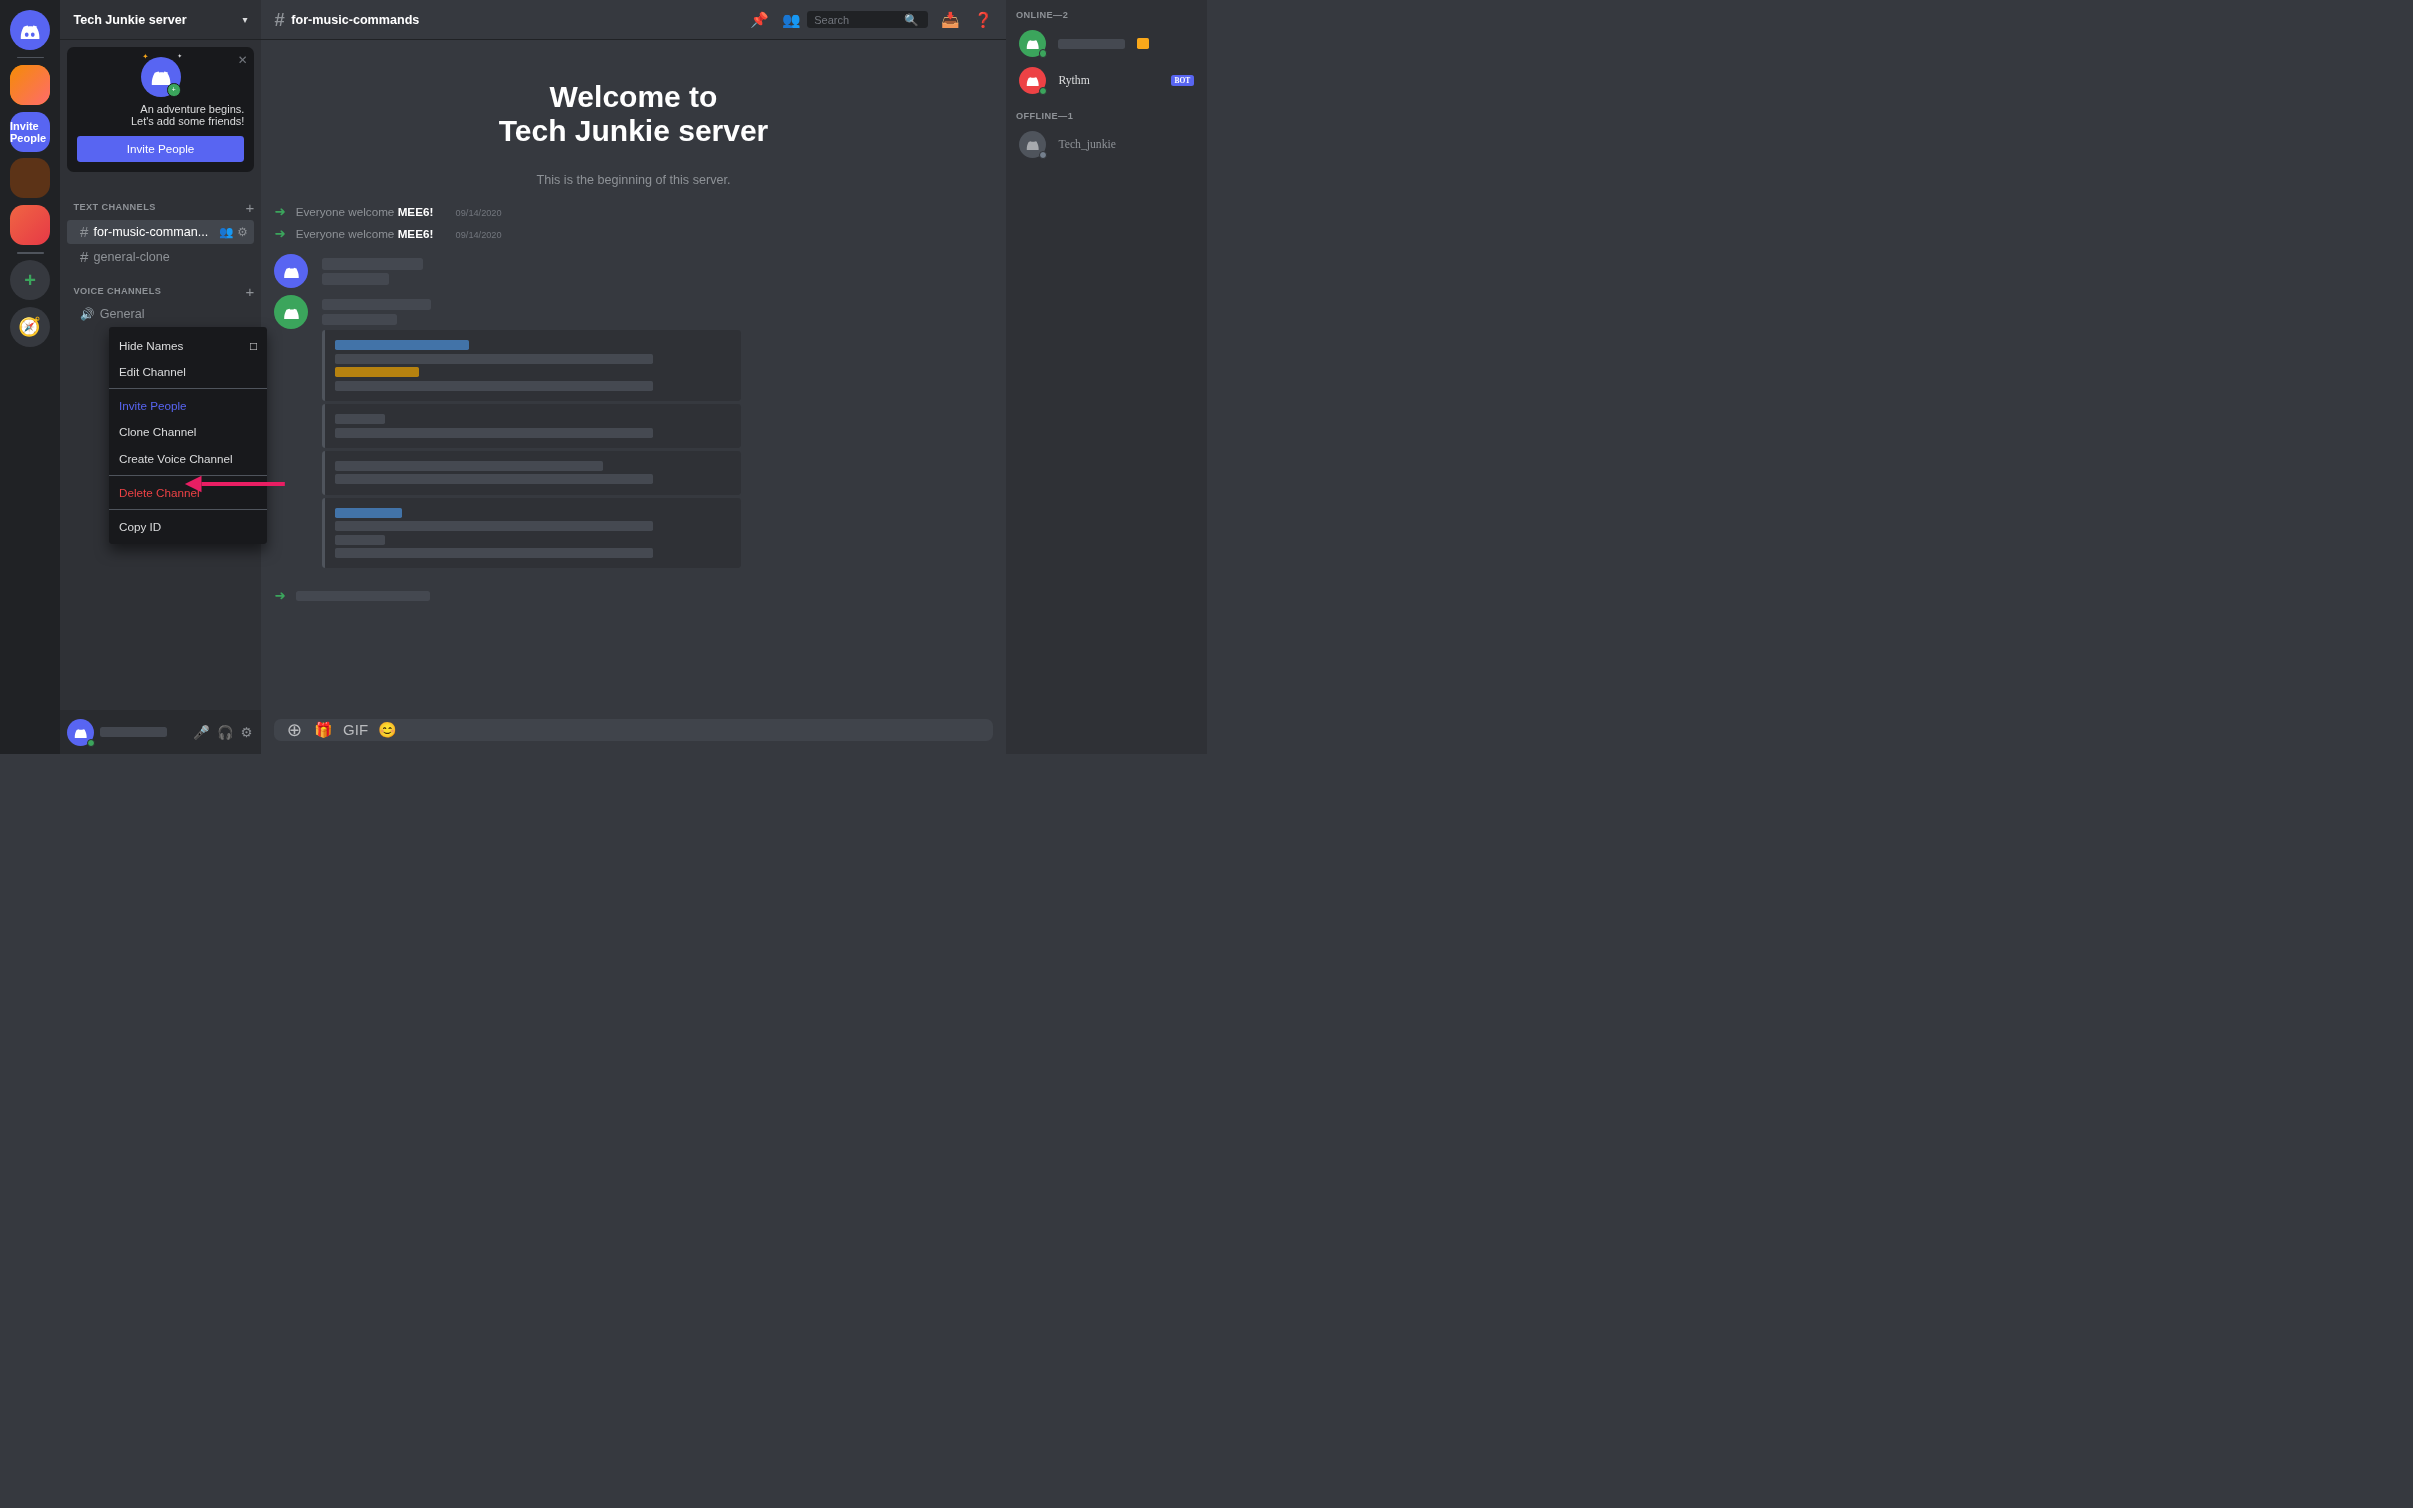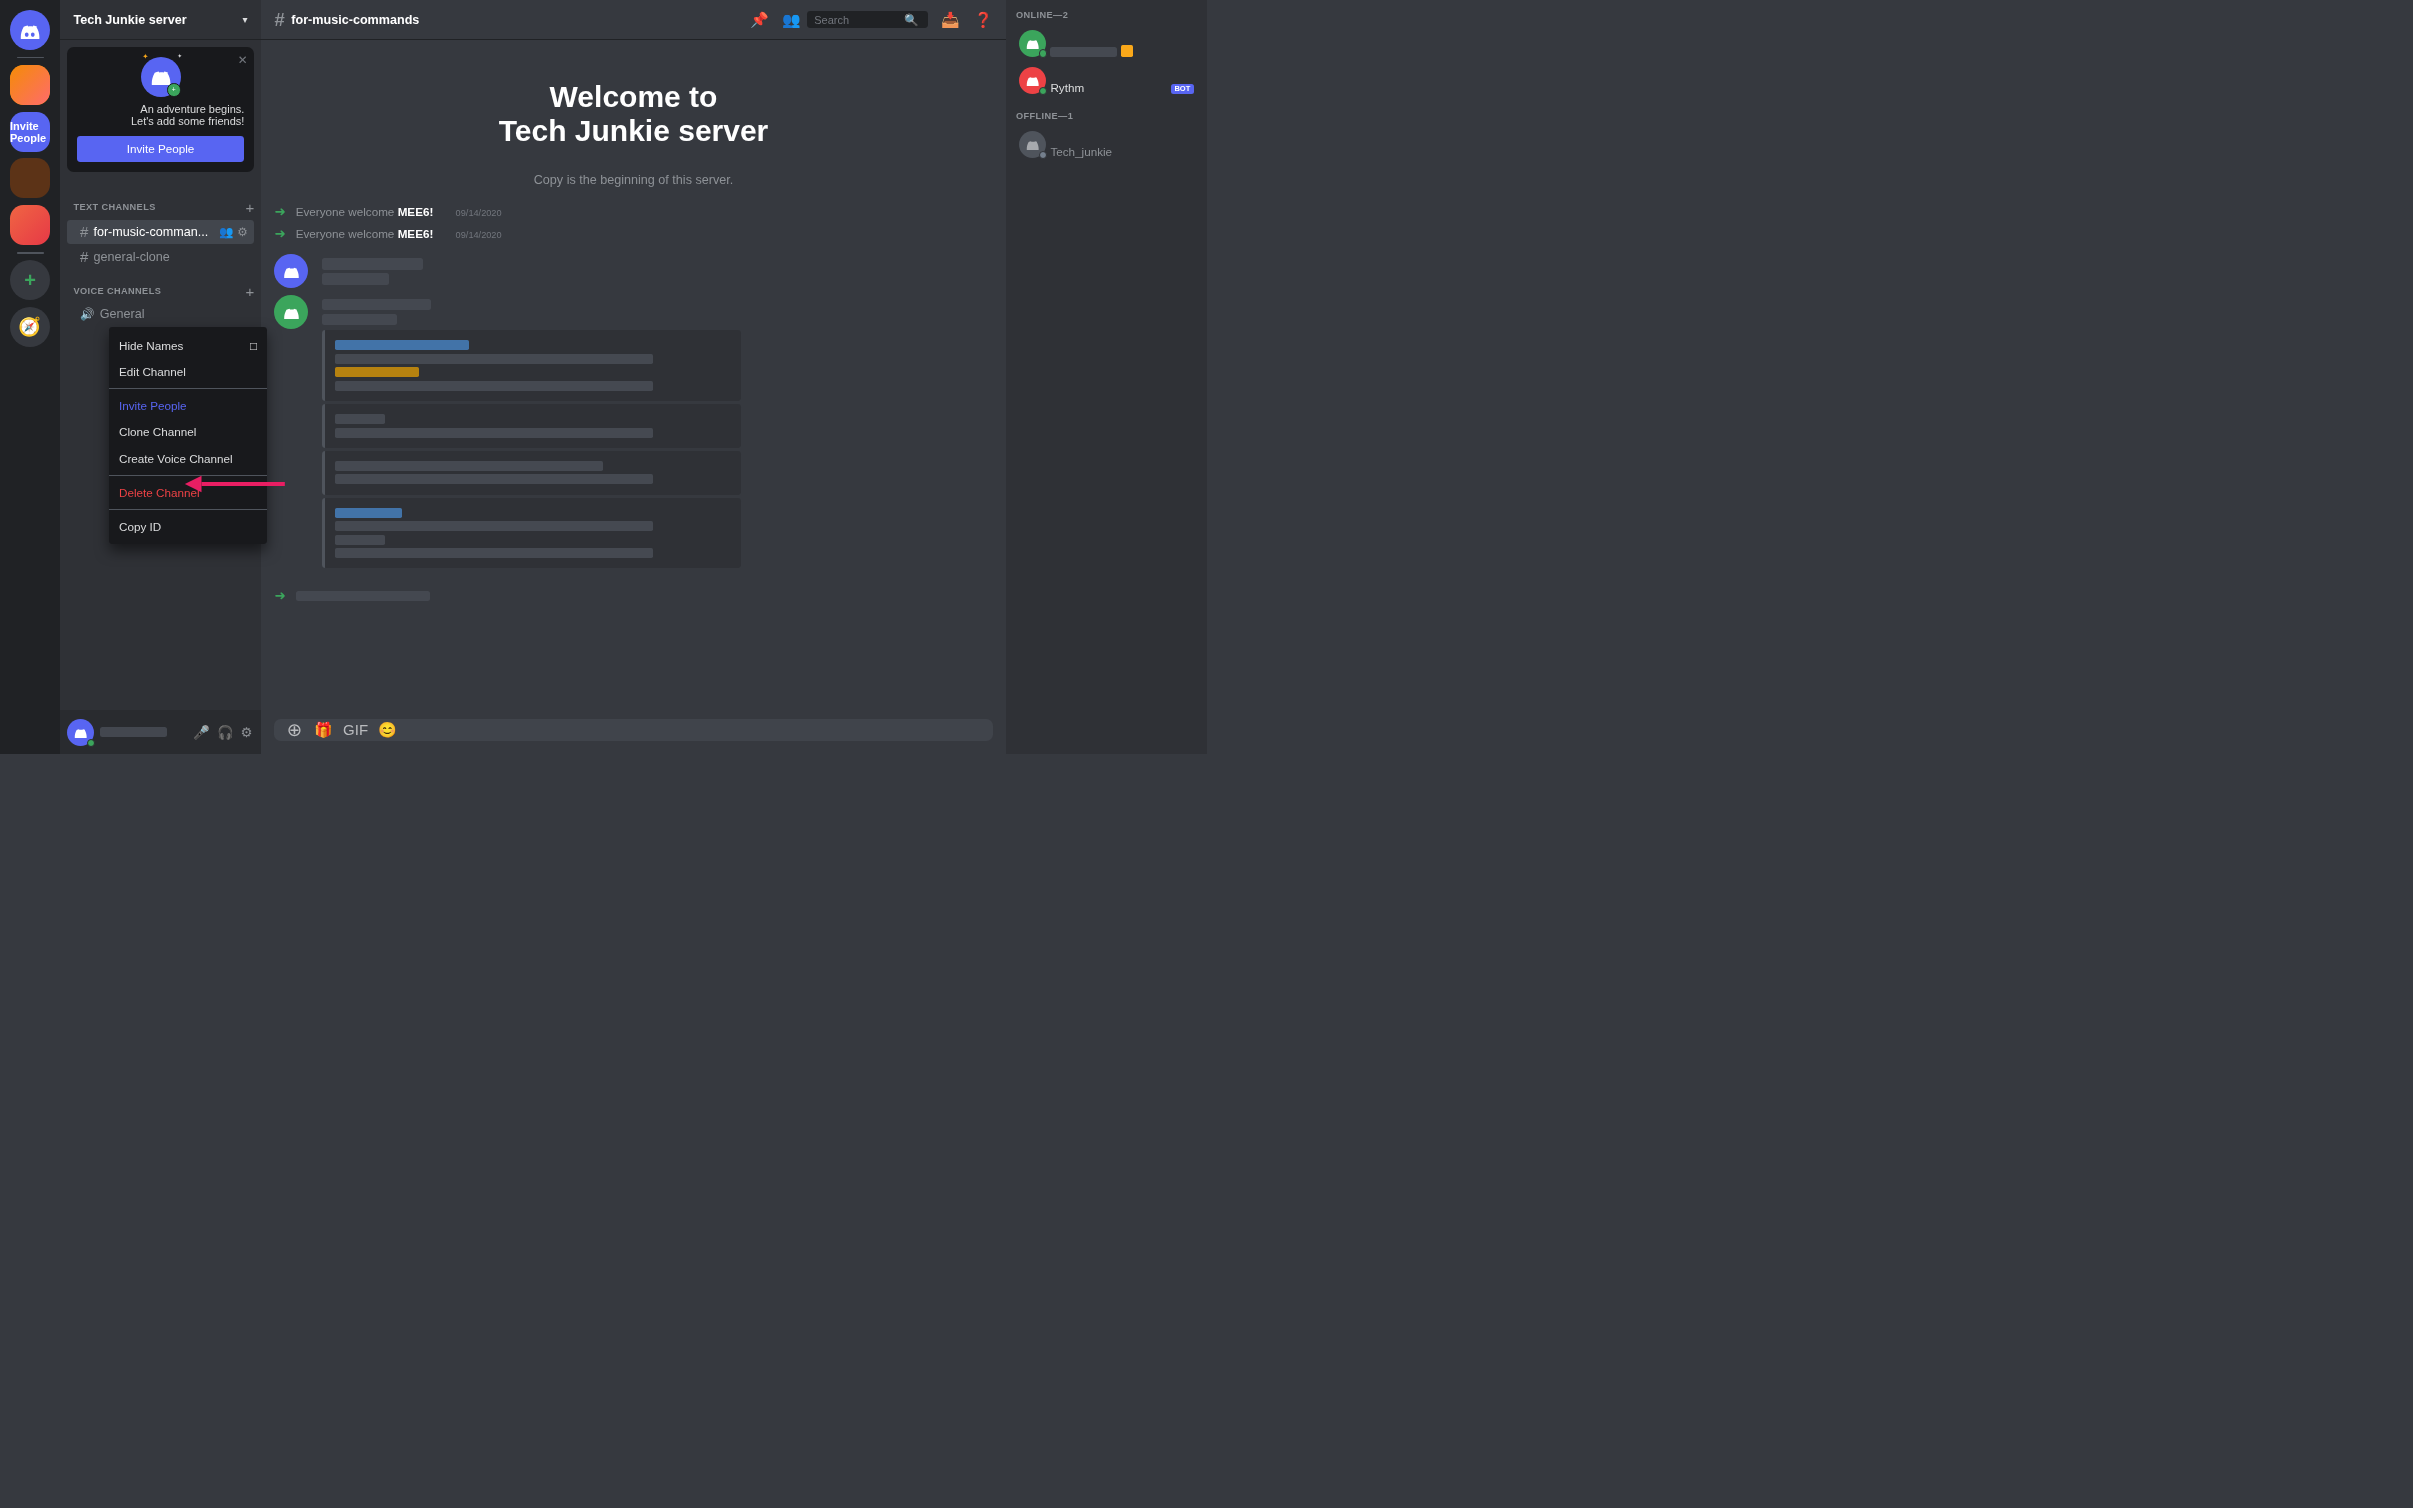--- a/index.html
+++ b/index.html
@@ -423,26 +423,27 @@
     .online-section-title {
       font-size: 9.2px;
       font-weight: 700;
       color: #8e9297;
       text-transform: uppercase;
       letter-spacing: 0.4px;
       margin-bottom: 6.7px;
     }
     .member-item {
       display: flex;
-      align-items: flex-end;
-      gap: 4px;
+      align-items: center;
+      gap: 12px;
       padding: 3.4px;
       border-radius: 3.4px;
       cursor: pointer;
       margin-bottom: 3.4px;
+      font-family: Liberation Serif, serif;
     }
     .member-avatar {
       width: 27px;
       height: 27px;
       border-radius: 50%;
       display: flex;
       align-items: center;
       justify-content: center;
       font-size: 10px;
       color: white;
@@ -641,21 +642,21 @@
     <span style="color:#8e9297;font-size:15px;margin-left:6.7px;">📥</span>
     <span style="color:#8e9297;font-size:15px;margin-left:6.7px;">❓</span>
   </div>
 
   <div class="messages-area">
     <div class="welcome-section">
       <div class="welcome-title">
         <span>Welcome to</span><br>
         <span>Tech Junkie server</span>
       </div>
-      <div class="welcome-subtitle">Copy is the beginning of this server.</div>
+      <div class="welcome-subtitle">This is the beginning of this server.</div>
     </div>
 
     <div class="system-message">
       <span class="system-arrow">➜</span>
       <span class="system-text">
         <span>Everyone welcome </span><strong>MEE6!</strong>
         <span class="system-time">09/14/2020</span>
       </span>
     </div>
     <div class="system-message">

